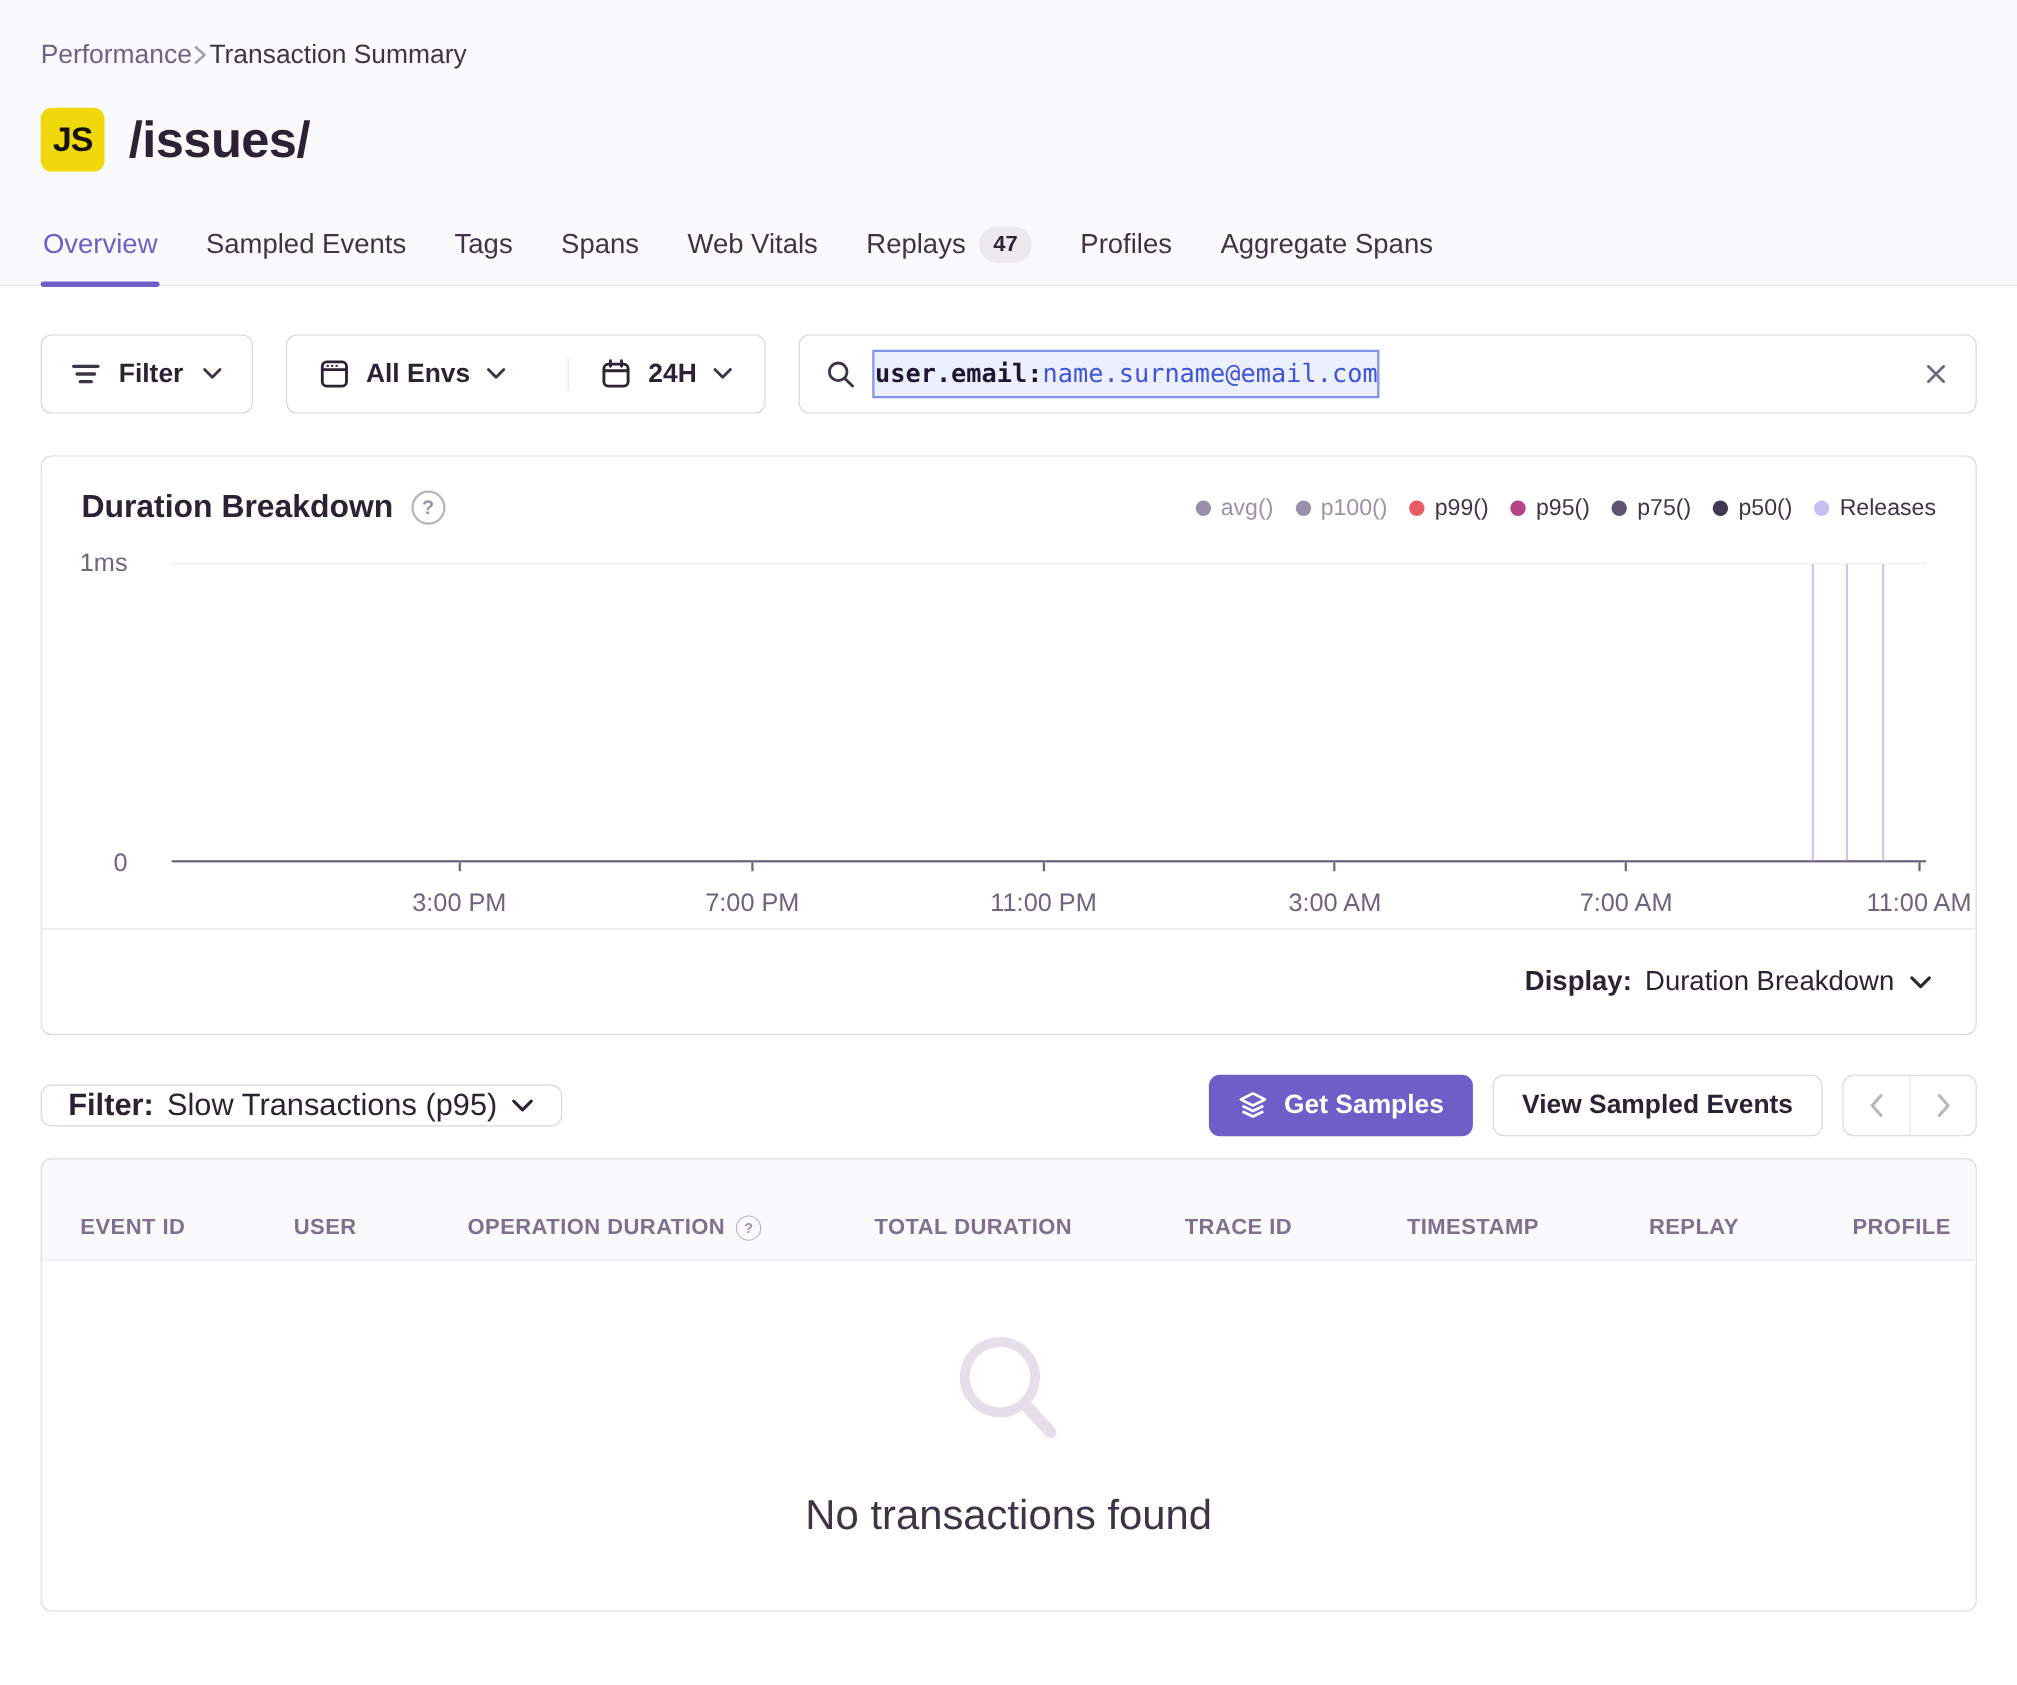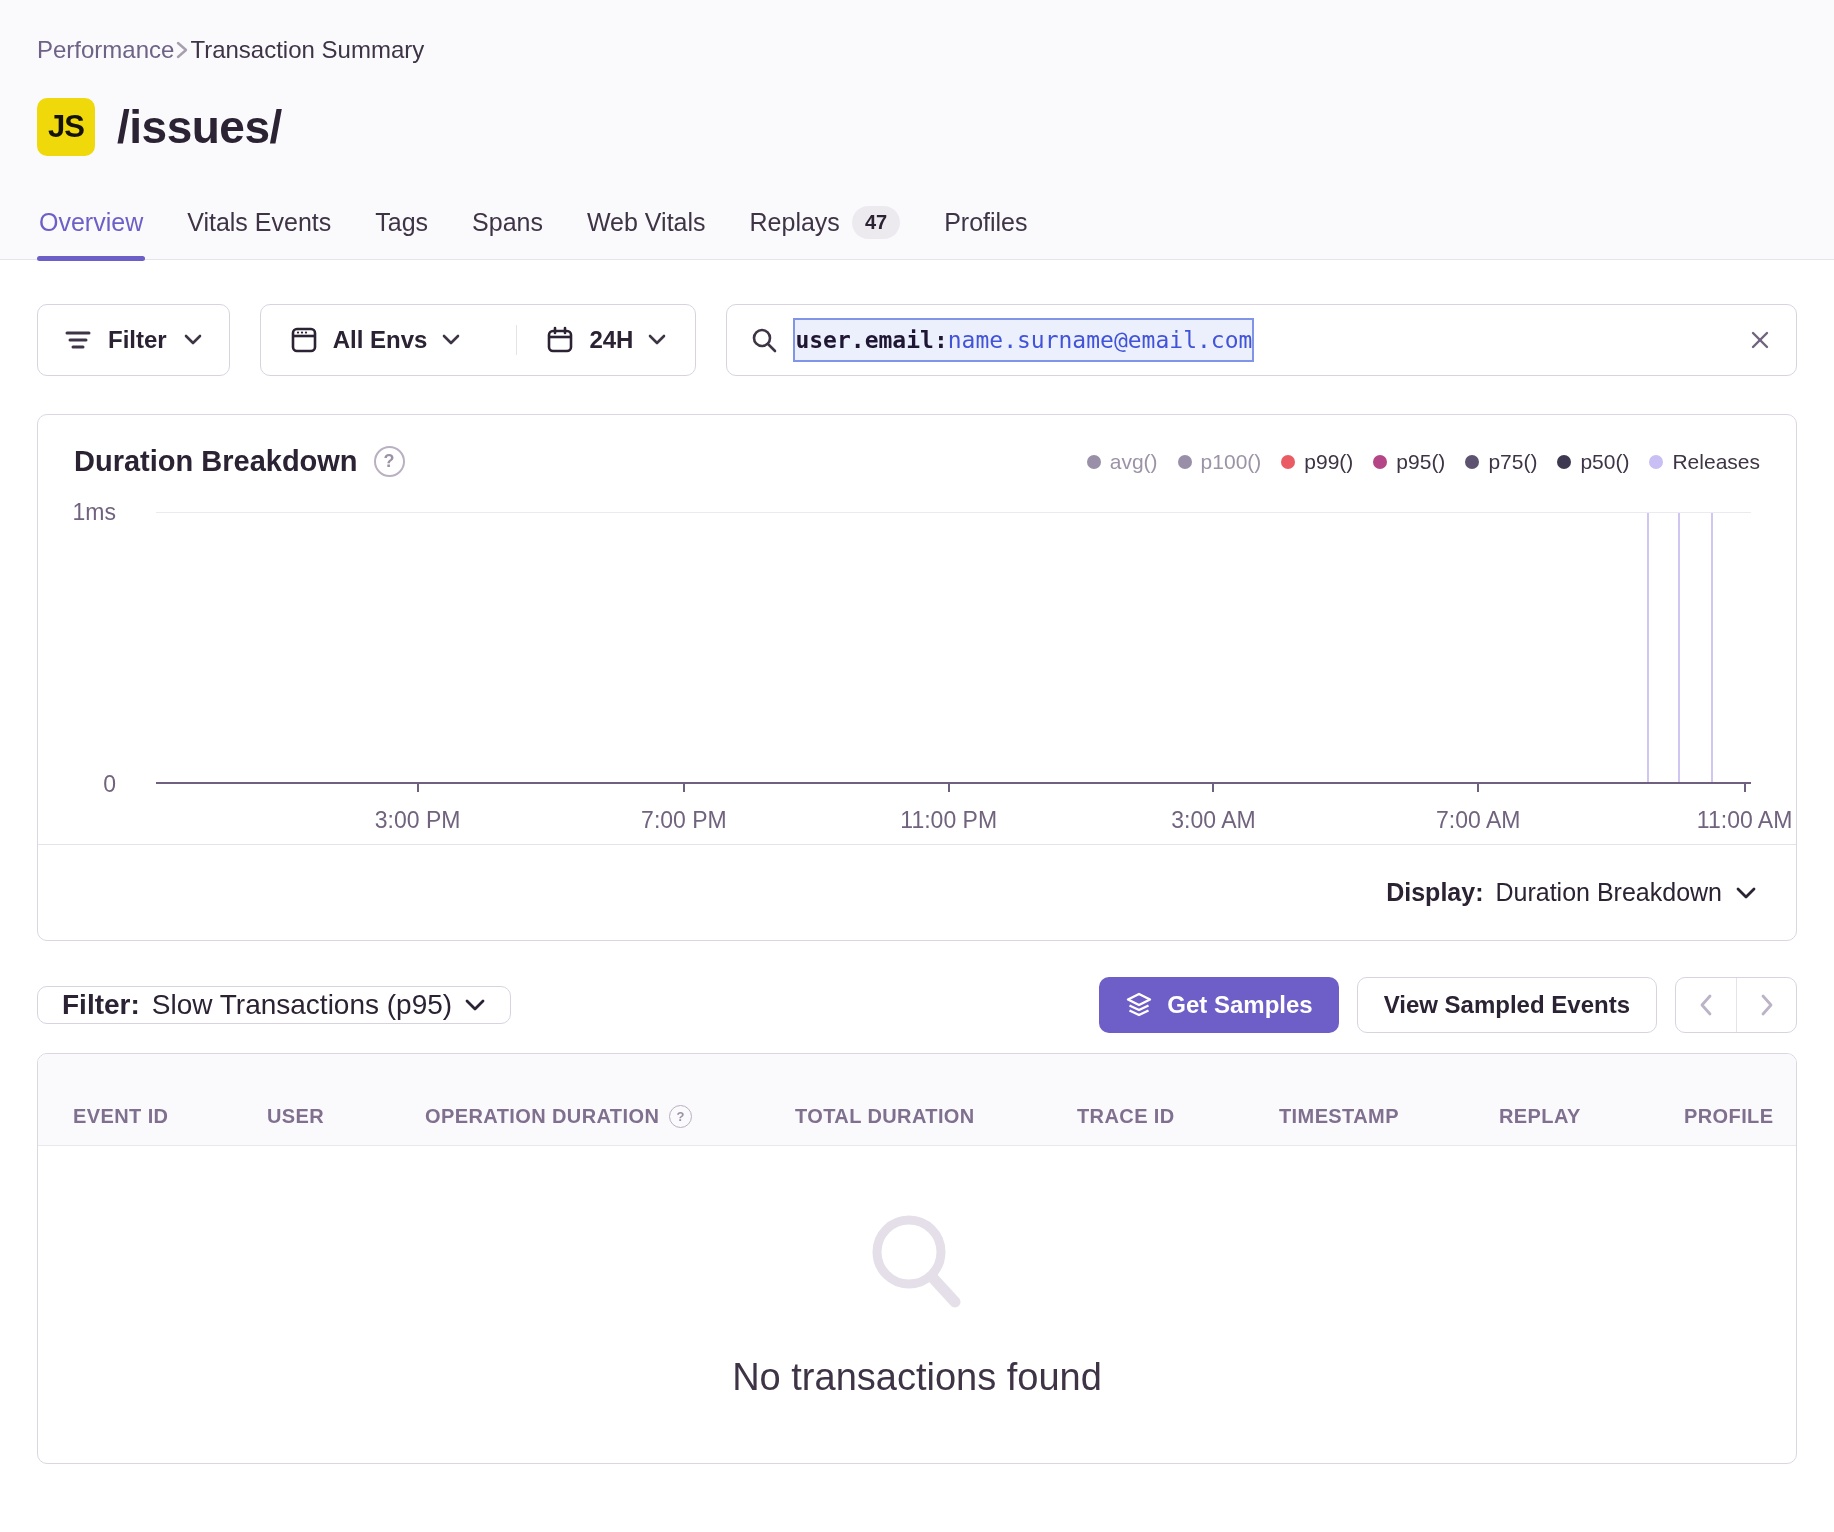--- a/index.html
+++ b/index.html
@@ -125,37 +125,40 @@
   <div class="title-row">
     <span class="platform-badge">JS</span>
     <h1 class="page-title">/issues/</h1>
   </div>
 
   <div class="tabs">
     <div class="tab active">
         <span>Overview</span>
       </div>
     <div class="tab">
-        <span>Vitals Events</span>
+        <span>Sampled Events</span>
       </div>
     <div class="tab">
         <span>Tags</span>
       </div>
     <div class="tab">
         <span>Spans</span>
       </div>
     <div class="tab">
         <span>Web Vitals</span>
       </div>
     <div class="tab">
       <span>Replays</span>
       <span class="tab-badge">47</span>
     </div>
     <div class="tab">
         <span>Profiles</span>
+      </div>
+    <div class="tab">
+        <span>Aggregate Spans</span>
       </div>
   </div>
 </div>
 
 <div class="filter-bar">
   <div class="btn-like filter-btn">
     <span class="chev">
       <svg width="28" height="24" viewBox="0 0 28 24">
           <g stroke="#3E3446" stroke-width="3" stroke-linecap="round">
             <line x1="3" y1="5" x2="25" y2="5"></line>

